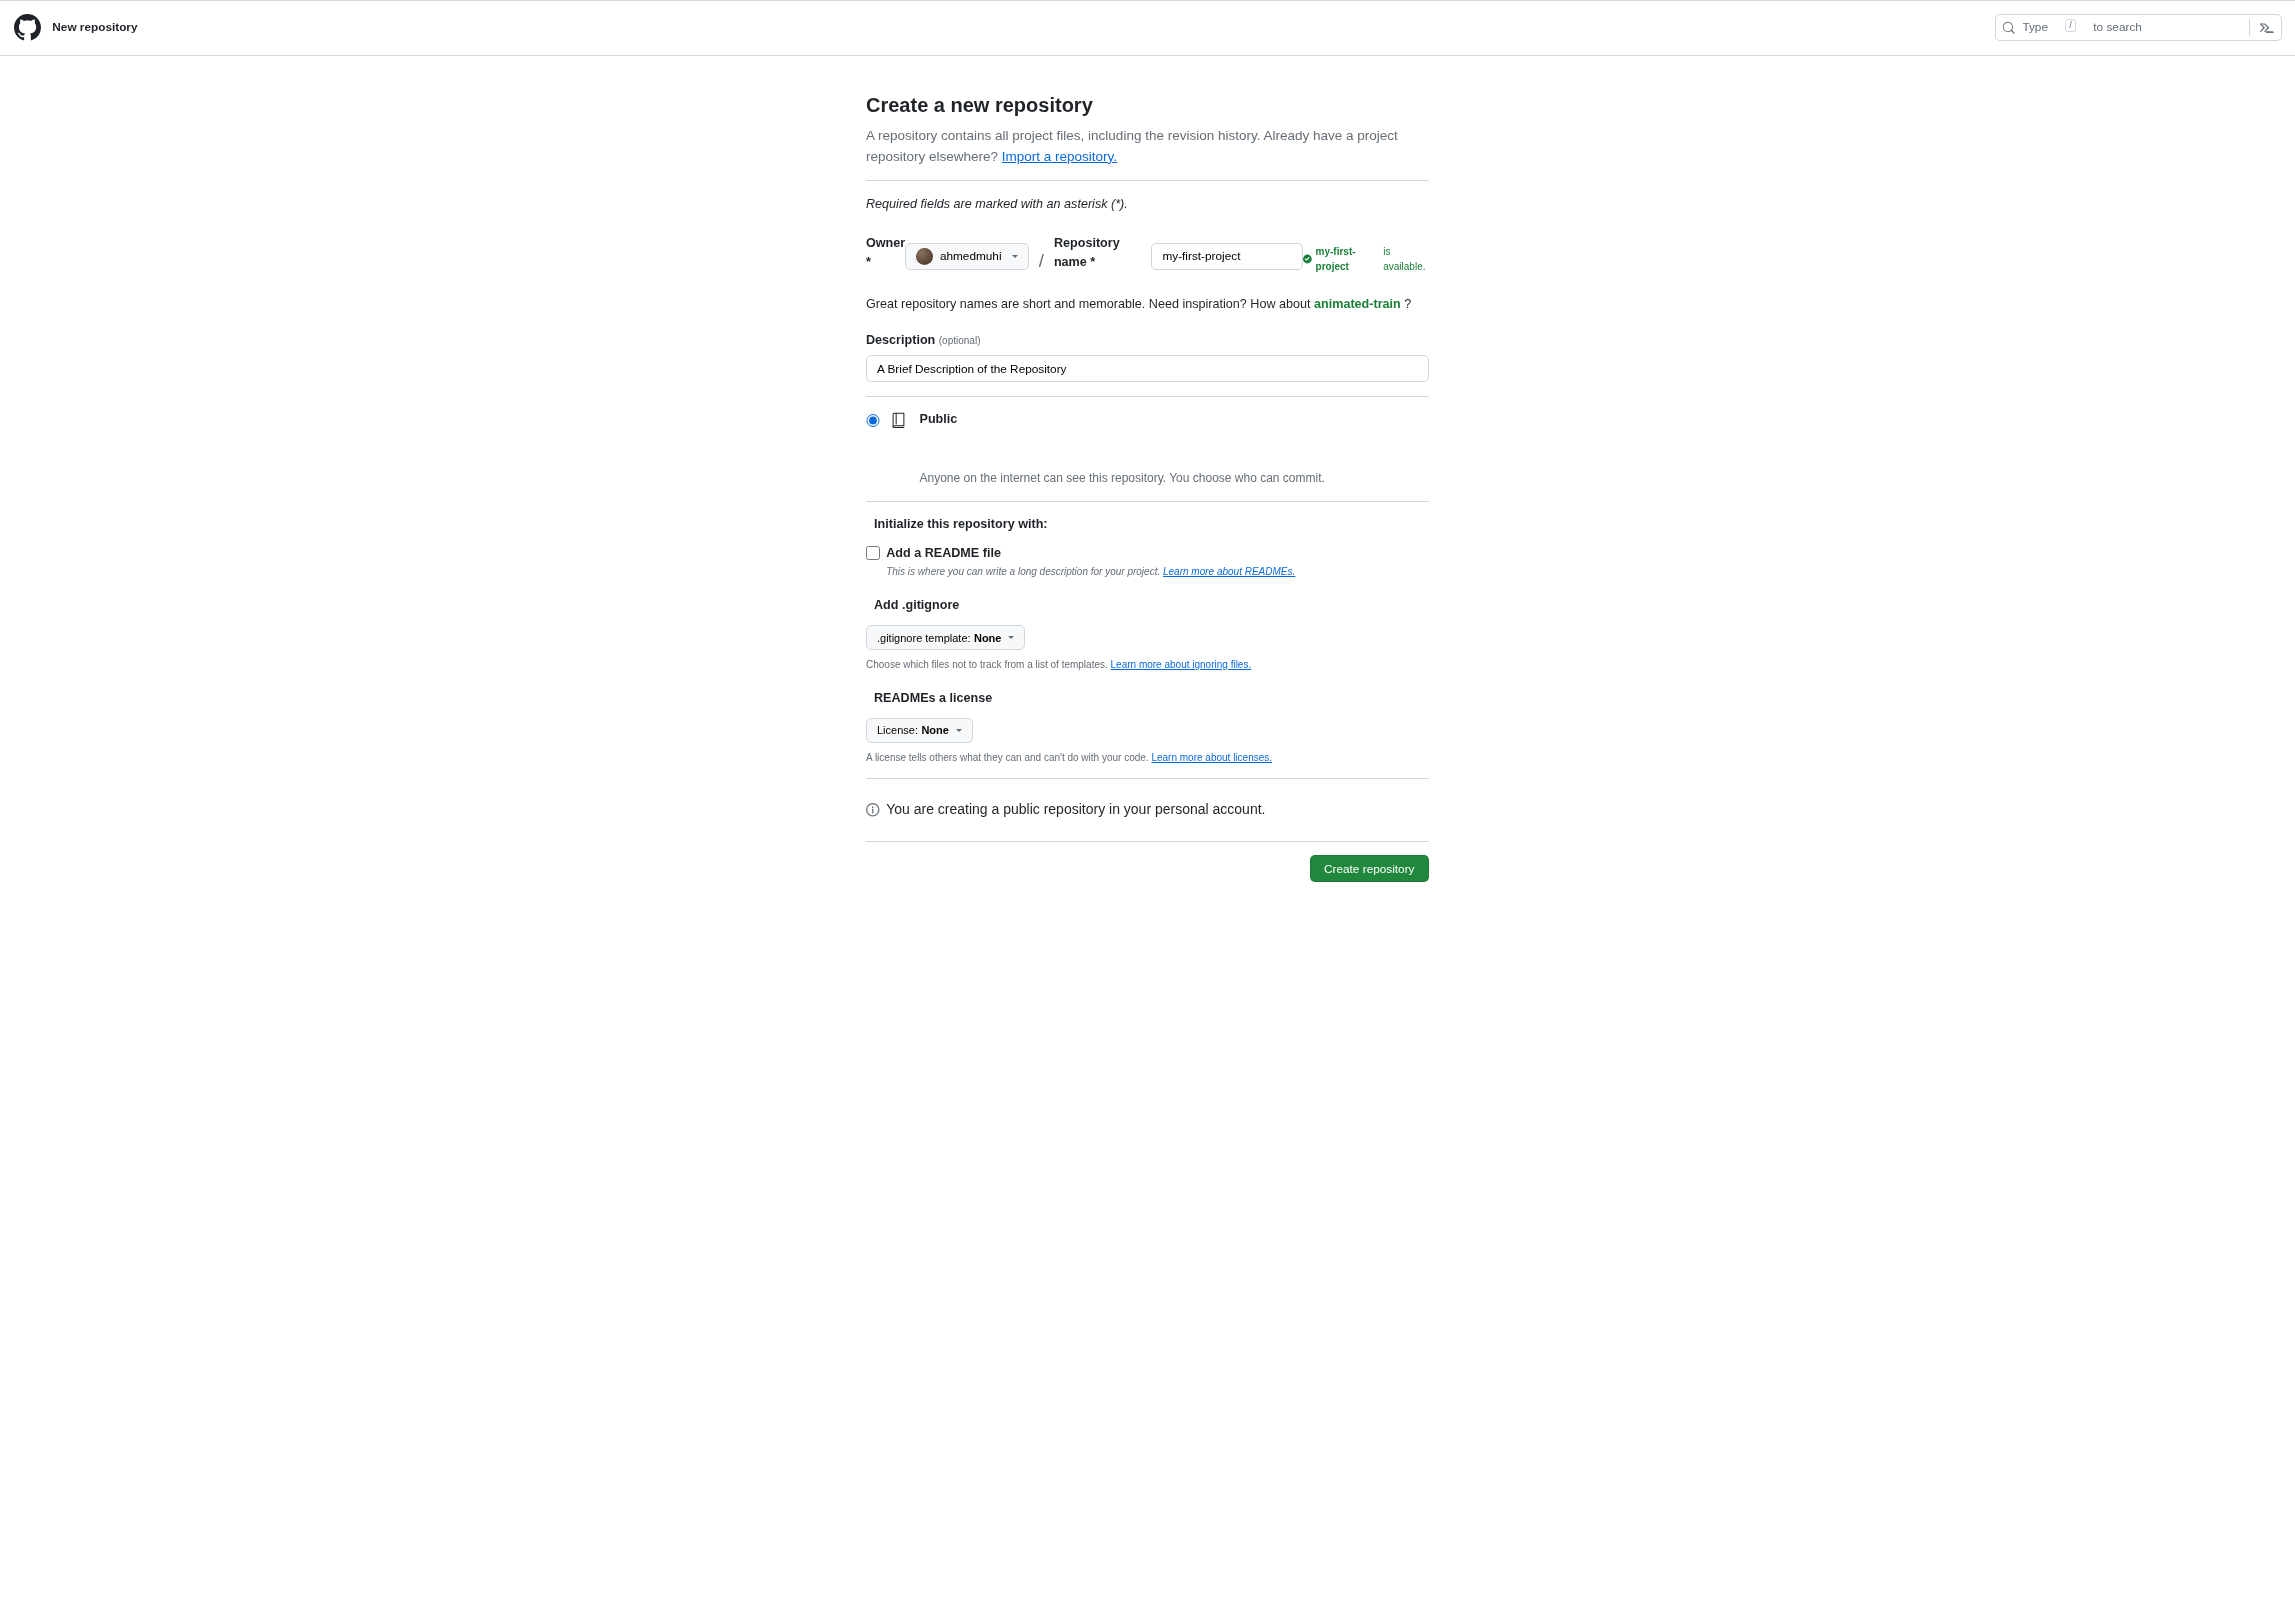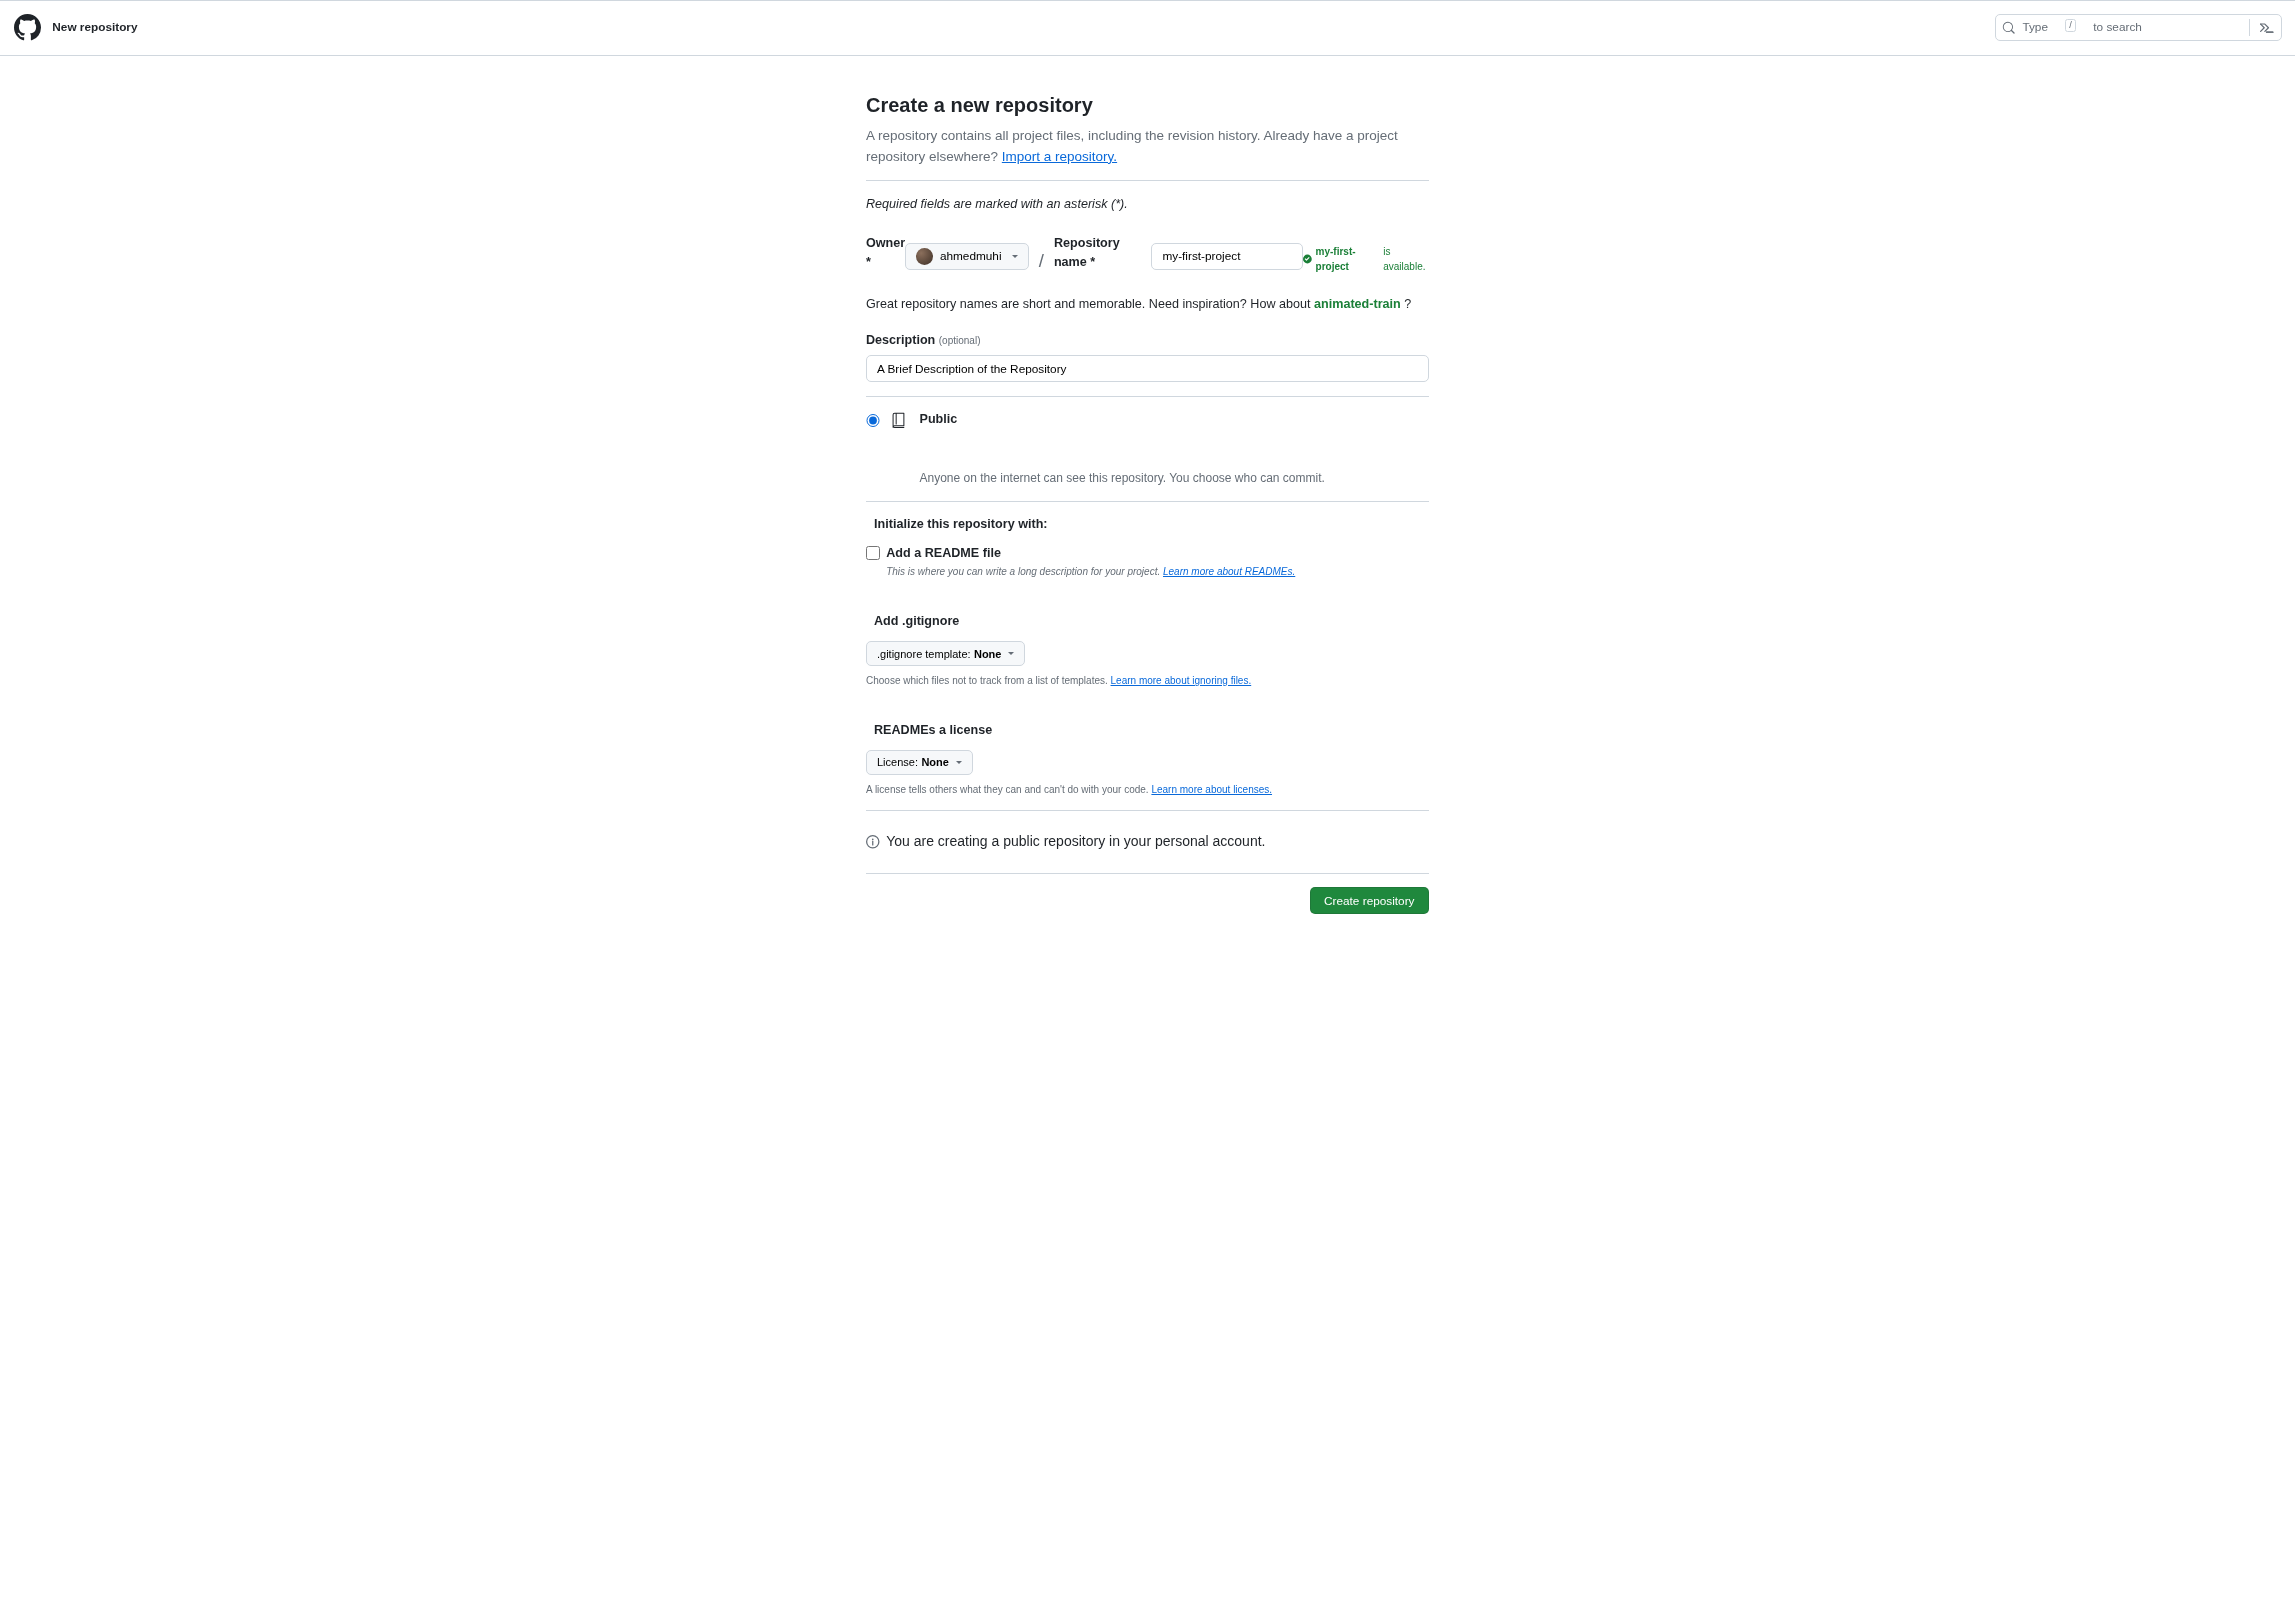--- a/index.html
+++ b/index.html
@@ -110,21 +110,21 @@
     .radio-icon-box { width: 20px; display:flex; justify-content:center; padding-top:0.8px; }
     .radio-icon { width: 18.5px; height: 18.5px; fill: none; stroke: #1f2328; stroke-width: 1.3; }
     .radio-text .title { font-weight: 600; font-size: 12.6px; }
     .radio-text .desc { font-size: 12px; color: #656d76; margin-top: 40px; }
     .section-title { font-size: 12.6px; font-weight: 600; margin-bottom: 10px; padding-left: 8px; }
     .check-item { display: flex; align-items: flex-start; gap: 6.7px; }
     .check-input { margin-top: 2.5px; width: 13.5px; height: 13.5px; }
     .check-text .title { font-weight: 600; font-size: 12.6px; }
     .check-text .desc { font-size: 10px; color: #656d76; margin-top: 1.7px; font-style: italic; }
     .check-text .desc a, .help-text a { color: #0969da; text-decoration: underline; }
-    .subsection { margin-top: 33px; }
+    .subsection { margin-top: 17px; }
     .select-btn {
       display: inline-flex;
       align-items: center;
       gap: 3.4px;
       padding: 4.2px 10px;
       border: 0.8px solid #d0d7de;
       border-radius: 5px;
       background: #f6f8fa;
       font-size: 11px;
       cursor: pointer;

